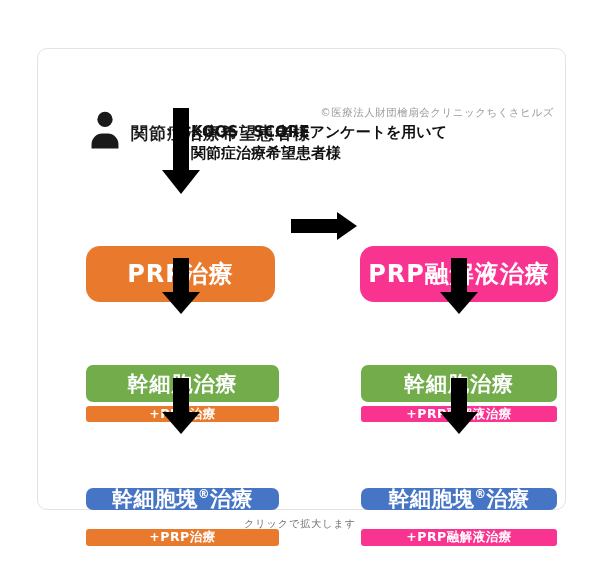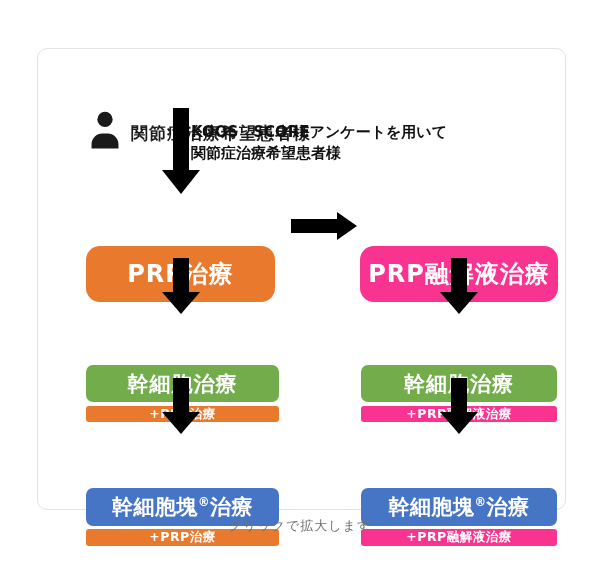--- a/index.html
+++ b/index.html
@@ -26,42 +26,43 @@
   .assess{
     position:absolute;left:190px;top:121px;width:330px;text-align:left;
     font-size:15px;font-weight:bold;color:#111;line-height:21px;white-space:nowrap;
   }
   .box{
     position:absolute;display:flex;align-items:center;justify-content:center;
     color:#ffffff;font-weight:bold;box-sizing:border-box;white-space:nowrap;
   }
   .big{height:56px;top:197px;border-radius:14px;font-size:24px;letter-spacing:1px;}
   .mid{height:37px;top:316px;border-radius:7px;font-size:21px;letter-spacing:1px;}
-  .mid3{height:38px;top:439px;border-radius:7px;font-size:21px;letter-spacing:.5px;}
+  .mid3{height:22px;top:439px;border-radius:7px;font-size:21px;letter-spacing:.5px;}
   .bar{height:16px;border-radius:3px;font-size:12.5px;letter-spacing:.5px;}
   .bar.r2{top:357px;}
   .bar.r3{top:480px;height:17px;}
   sup.reg{font-size:.55em;position:relative;top:-.45em;font-weight:bold;}
   .caption{
     position:absolute;left:0;top:517px;width:600px;text-align:center;
-    font-size:13px;color:#6f6f6f;letter-spacing:1px;
+    font-size:10px;color:#6f6f6f;letter-spacing:1px;
   }
 </style>
 </head>
 <body>
 
 <div class="stage">
 
   <div class="card">
 
     <svg class="person-icon" viewBox="0 0 24 28" aria-hidden="true">
       <circle cx="12" cy="6.5" r="5.4" fill="#1a1a1a"></circle>
       <path d="M2.5 27 V24 a7.5 7.5 0 0 1 7.5 -7.5 h4 a7.5 7.5 0 0 1 7.5 7.5 V27 Z" fill="#1a1a1a"></path>
     </svg>
     <div class="patient-label">関節症治療希望患者様</div>
+    <div class="copyright">©医療法人財団檜扇会クリニックちくさヒルズ</div>
 
     <svg class="arrow" style="left:124px;top:59px;width:38px;height:86px;" viewBox="0 0 38 86" preserveAspectRatio="none">
       <rect x="11" y="0" width="16" height="64" fill="#000"></rect>
       <polygon points="0,62 38,62 19,86" fill="#000"></polygon>
     </svg>
 
     <div class="assess" style="left:153px;top:73px;">
       <div>KOOS　SCOREアンケートを用いて</div>
       <div>関節症治療希望患者様</div>
     </div>

